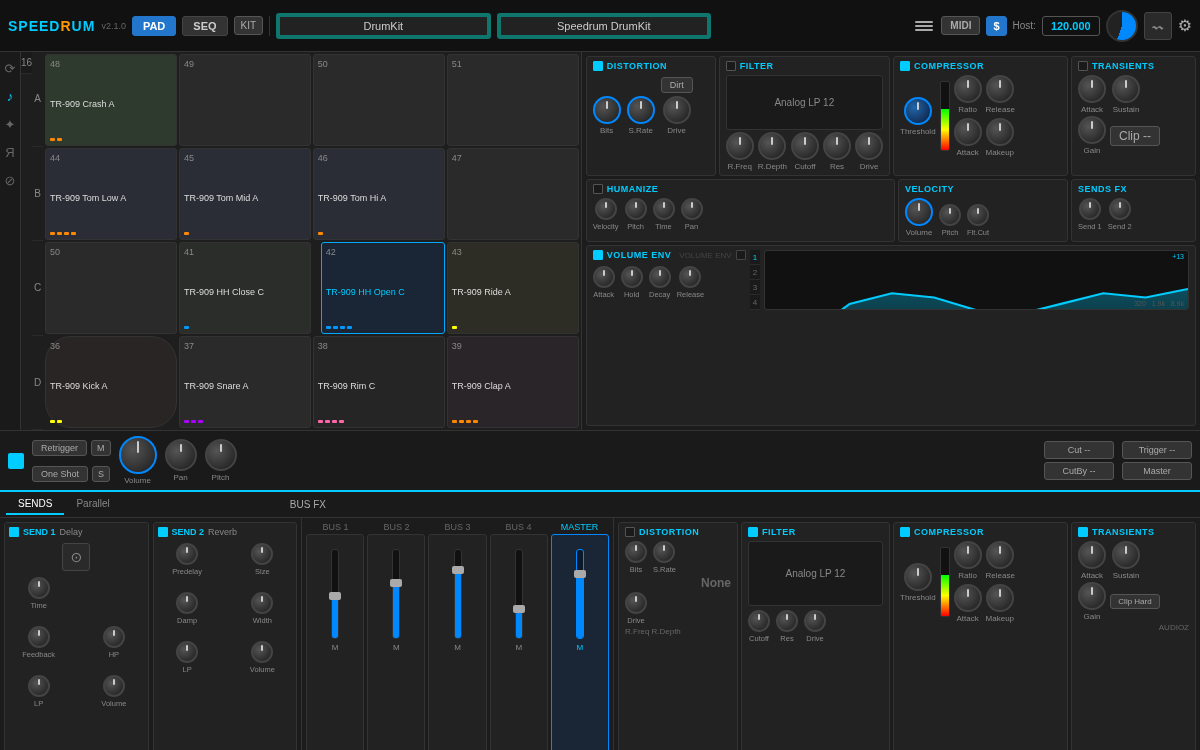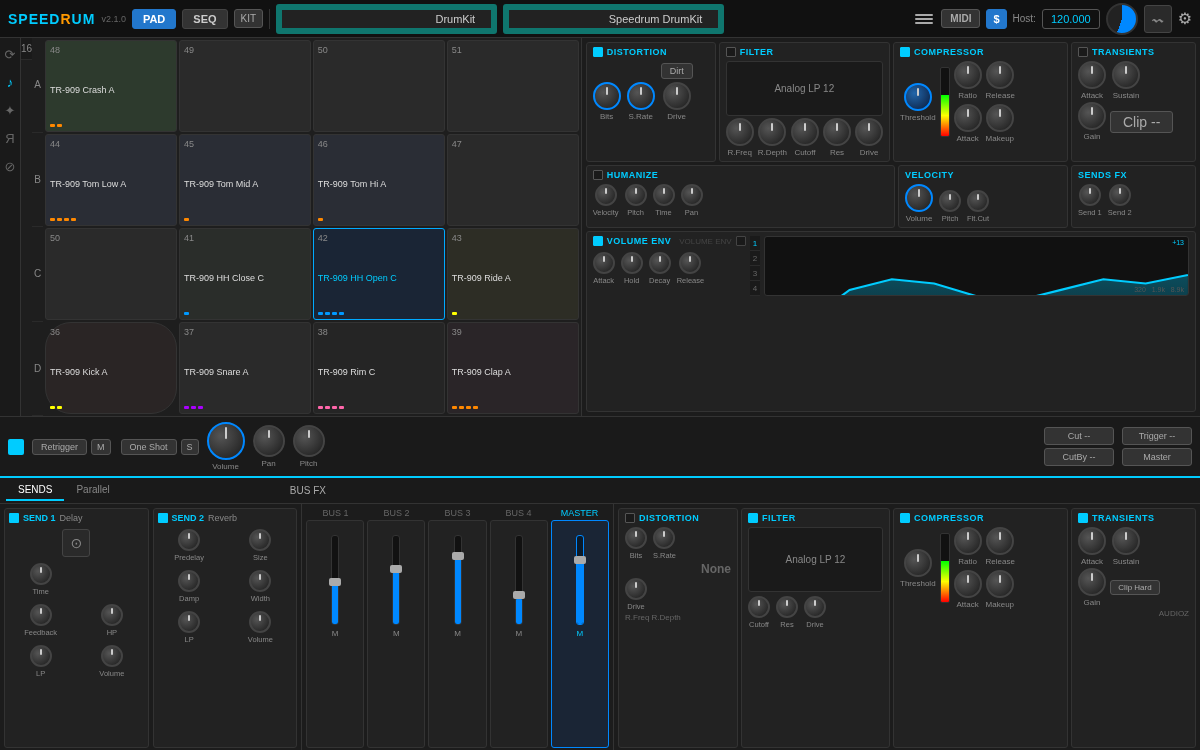--- a/index.html
+++ b/index.html
@@ -9,21 +9,21 @@
       width: 1200px;
       height: 750px;
       overflow: hidden;
       color: #ccc;
       font-size: 10px;
     }
 
     
     .top-bar {
       background: #111;
-      height: 38px;
+      height: 52px;
       display: flex;
       align-items: center;
       padding: 0 8px;
       gap: 6px;
       border-bottom: 1px solid #333;
     }
     .top-btn {
       background: #2a2a2a;
       border: 1px solid #444;
       color: #ccc;
@@ -38,36 +38,36 @@
     .kit-btn {
       background: #333;
       border: 1px solid #555;
       color: #aaa;
       padding: 3px 6px;
       border-radius: 3px;
       font-size: 10px;
     }
     .preset-name {
       background: #222;
-      border: 6px solid #0f766e;
+      border: 4px solid #0f766e;
       color: #ccc;
-      padding: 3px 16px;
+      padding: 3px 8px;
       border-radius: 3px;
       font-size: 11px;
       flex: 1;
-      text-align: right;
+      text-align: center;
     }
     .bpm-display {
       background: #111;
       border: 1px solid #555;
       color: #0cf;
       padding: 3px 8px;
       border-radius: 3px;
       font-size: 11px;
-      font-weight: normal;
+      font-weight: bold;
     }
     .midi-btn {
       background: #333;
       border: 1px solid #555;
       color: #aaa;
       padding: 3px 8px;
       border-radius: 3px;
       font-size: 10px;
       font-weight: bold;
     }
@@ -331,21 +331,21 @@
       height: 60px;
       background: #1a1a1a;
       border-top: 1px solid #333;
       display: flex;
       align-items: center;
       padding: 0 8px;
       gap: 8px;
     }
     .retrig-group {
       display: flex;
-      flex-direction: row;
+      flex-direction: column;
       gap: 10px;
     }
     .btn-row { display: flex; gap: 4px; align-items: center; }
     .color-swatch {
       width: 16px; height: 16px;
       background: #0cf;
       border-radius: 2px;
       cursor: pointer;
     }
     .small-btn {
@@ -496,21 +496,21 @@
       color: #888;
       font-size: 14px;
       display: flex;
       align-items: center;
       justify-content: center;
       cursor: pointer;
     }
     .send-knobs-grid {
       display: grid;
       grid-template-columns: 1fr 1fr;
-      gap: 8px;
+      gap: 16px;
     }
 
     
     .mixer-panel {
       width: 312px;
       border-right: 1px solid #333;
       background: #1c1c1c;
       display: flex;
       flex-direction: column;
       padding: 4px;
@@ -700,21 +700,21 @@
       <div class="pad pad-empty">
         <div class="pad-num">50</div>
       </div>
       <div class="pad pad-hh-close">
         <div class="pad-num">41</div>
         <div class="pad-name">TR-909 HH Close C</div>
         <div class="pad-dots">
             <div class="dot dot-blue"></div>
           </div>
       </div>
-      <div class="pad pad-hh-open active" style="border:1.5px solid #00aaff;">
+      <div class="pad pad-hh-open active" style="border:1.5px solid #00aaff;margin-left:8px;">
         <div class="pad-num">42</div>
         <div class="pad-name" style="color:#00ccff;">TR-909 HH Open C</div>
         <div class="pad-dots">
             <div class="dot dot-blue"></div>
             <div class="dot dot-blue"></div>
             <div class="dot dot-blue"></div>
             <div class="dot dot-blue"></div>
           </div>
       </div>
       <div class="pad pad-ride">
@@ -878,21 +878,21 @@
           <div class="knob-wrap">
             <div class="knob"></div>
             <span class="knob-label">Sustain</span>
           </div>
         </div>
         <div style="display:flex;gap:4px;margin-top:2px;align-items:center;">
           <div class="knob-wrap">
             <div class="knob"></div>
             <span class="knob-label">Gain</span>
           </div>
-          <button class="trigger-btn" style="font-size:14px;padding:2px 12px;min-width:50px;">Clip --</button>
+          <button class="trigger-btn" style="font-size:12px;padding:2px 4px;min-width:50px;">Clip --</button>
         </div>
       </div>
     </div>
 
     <div class="fx-row">
 
       <div class="fx-section" style="flex:1;">
         <div class="fx-section-header">
           <div class="fx-enable-box"></div>
           <span class="fx-section-title">HUMANIZE</span>

